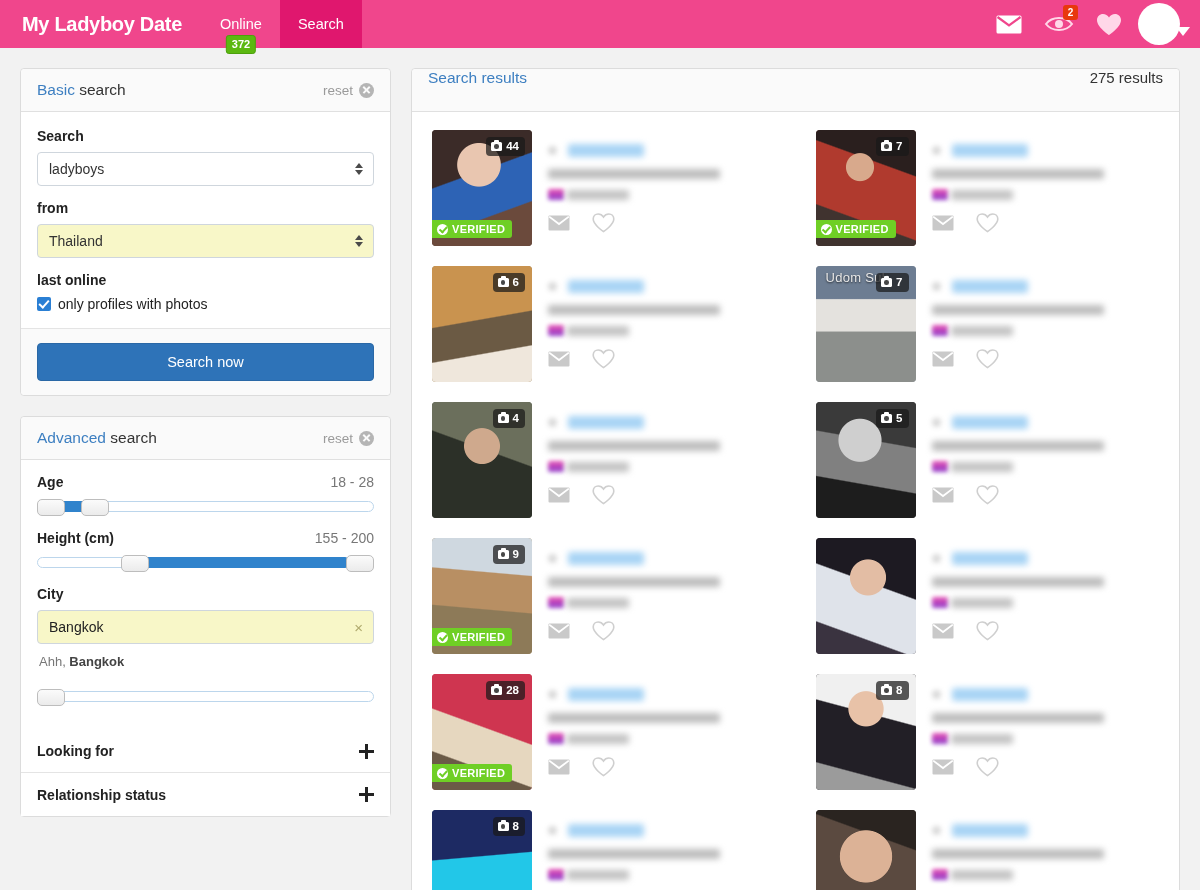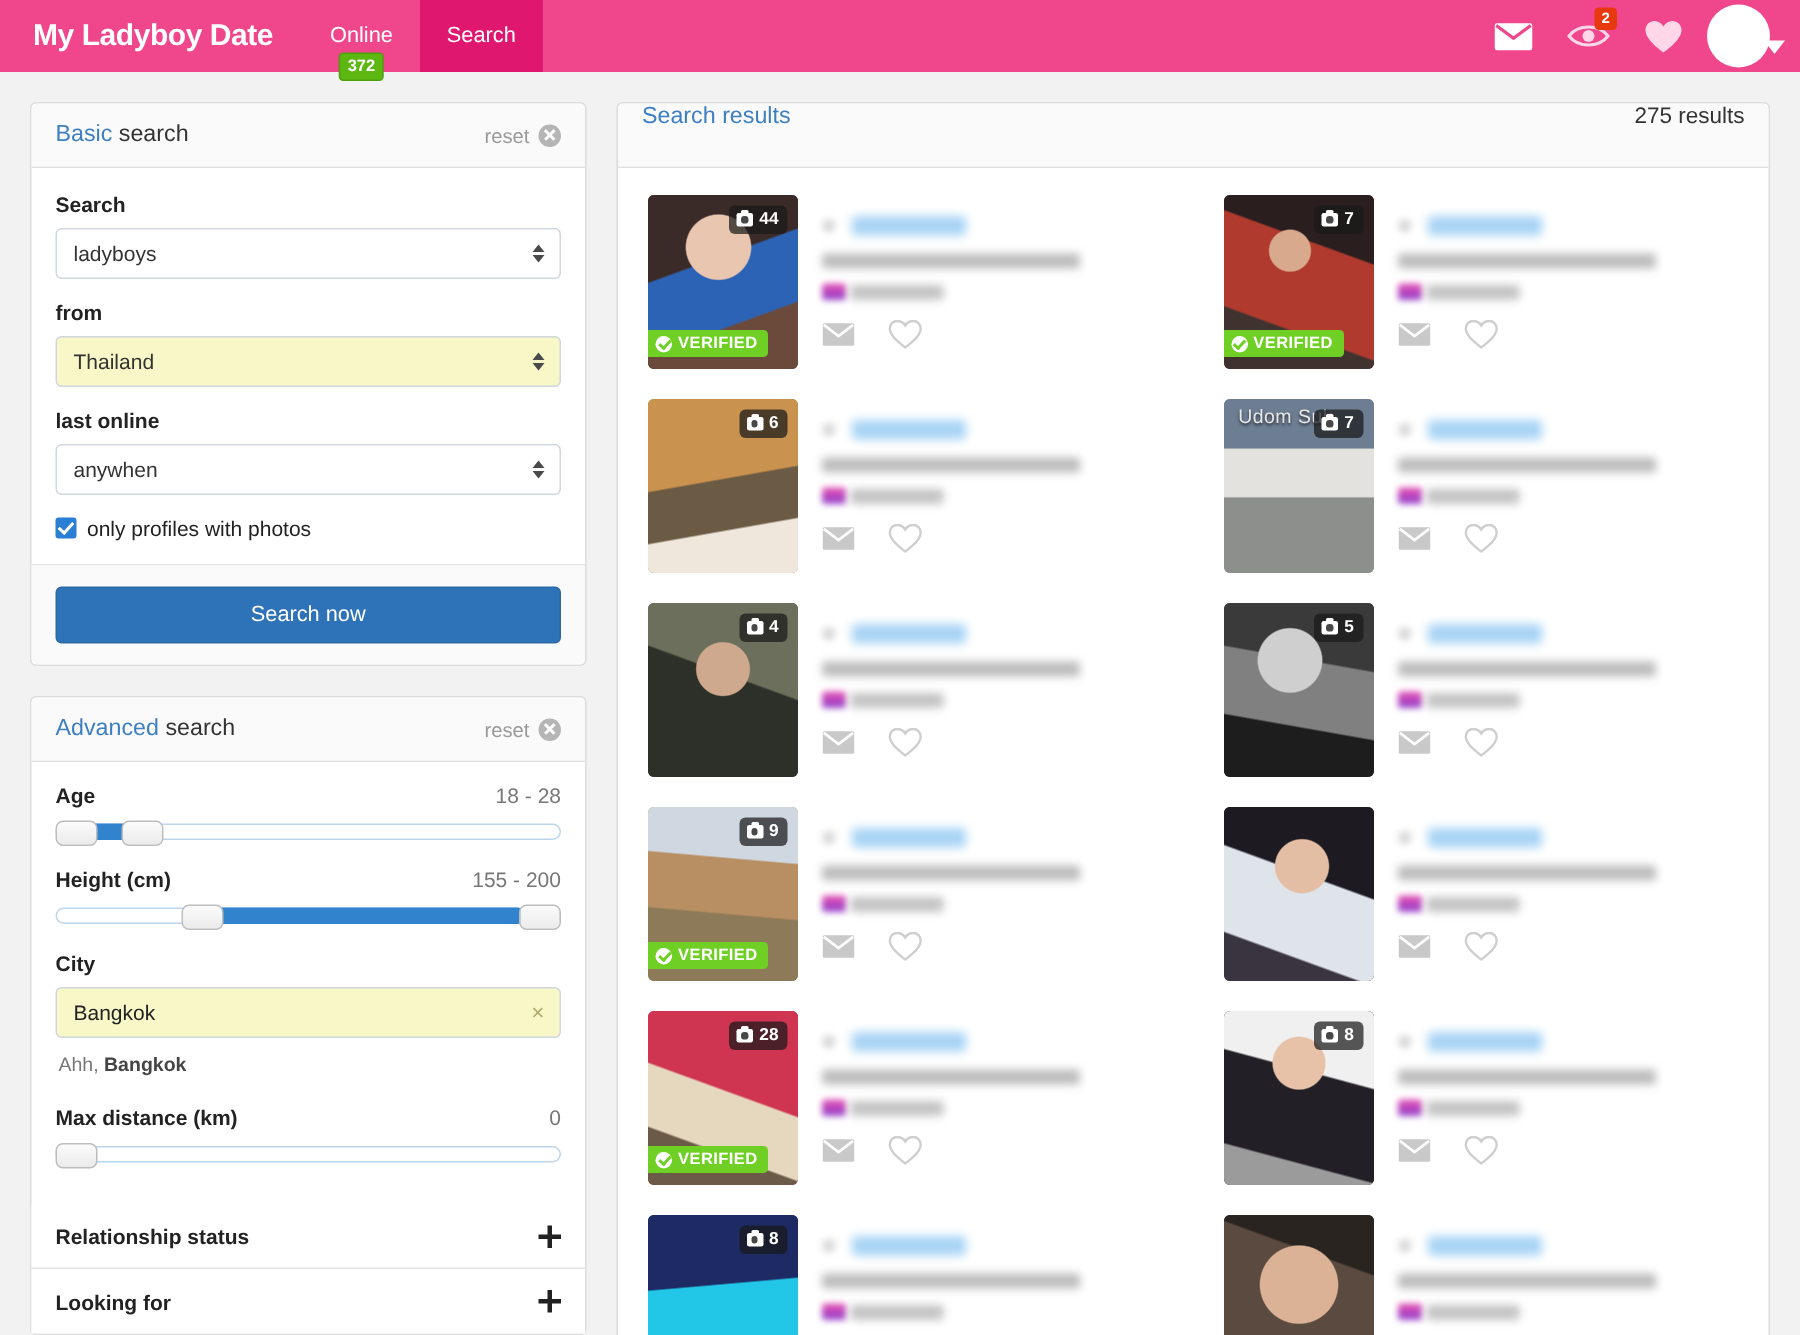--- a/index.html
+++ b/index.html
@@ -526,27 +526,20 @@
         <div class="field-label">from</div>
         <div class="select highlight">
           <span>Thailand</span>
           <span class="spin">
               <i class="up"></i>
               <i class="down"></i>
             </span>
         </div>
 
         <div class="field-label">last online</div>
-        <div class="select">
-          <span>anywhen</span>
-          <span class="spin">
-              <i class="up"></i>
-              <i class="down"></i>
-            </span>
-        </div>
 
         <div class="checkrow">
           <span class="cbox"></span>
           <span>only profiles with photos</span>
         </div>
       </div>
       <div class="panel-foot">
         <div class="btn-primary">Search now</div>
       </div>
     </div>
@@ -587,36 +580,32 @@
 
         <div class="field-label">City</div>
         <div class="city-input">
           <span>Bangkok</span>
           <span class="city-clear">×</span>
         </div>
         <div class="city-hint">
           <span>Ahh, </span><b>Bangkok</b>
         </div>
 
-        <div class="slider-row">
-          <span class="slider-label">Max distance (km)</span>
-          <span class="slider-val">0</span>
-        </div>
         <div class="track">
           <div class="track-bg"></div>
           <div class="knob" style="left:0px;"></div>
         </div>
       </div>
 
       <div class="acc-item">
-        <span class="acc-label">Relationship status</span>
+        <span class="acc-label">Looking for</span>
         <span class="acc-plus"></span>
       </div>
       <div class="acc-item">
-        <span class="acc-label">Looking for</span>
+        <span class="acc-label">Relationship status</span>
         <span class="acc-plus"></span>
       </div>
     </div>
   </div>
 
   <div class="results">
     <div class="results-panel">
       <div class="results-head">
         <div class="results-title">Search results</div>
         <div class="results-count">275 results</div>

